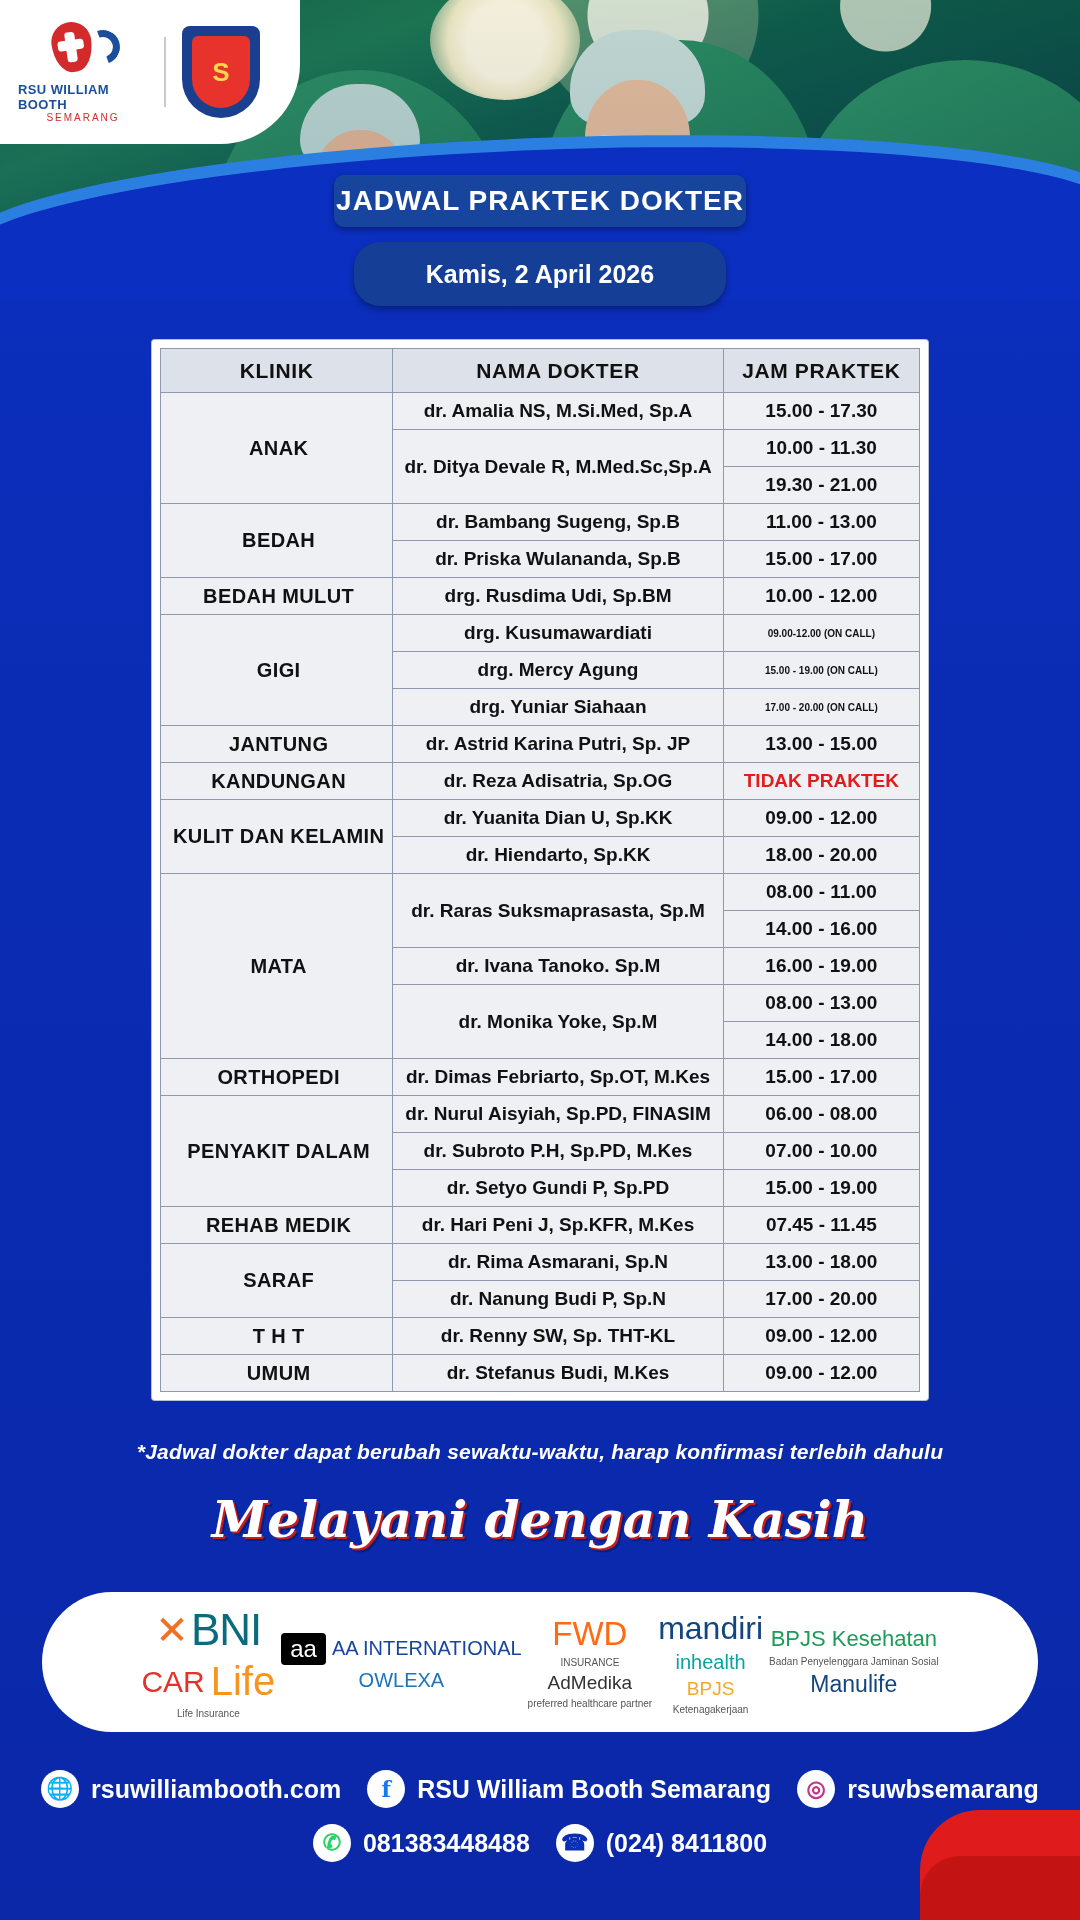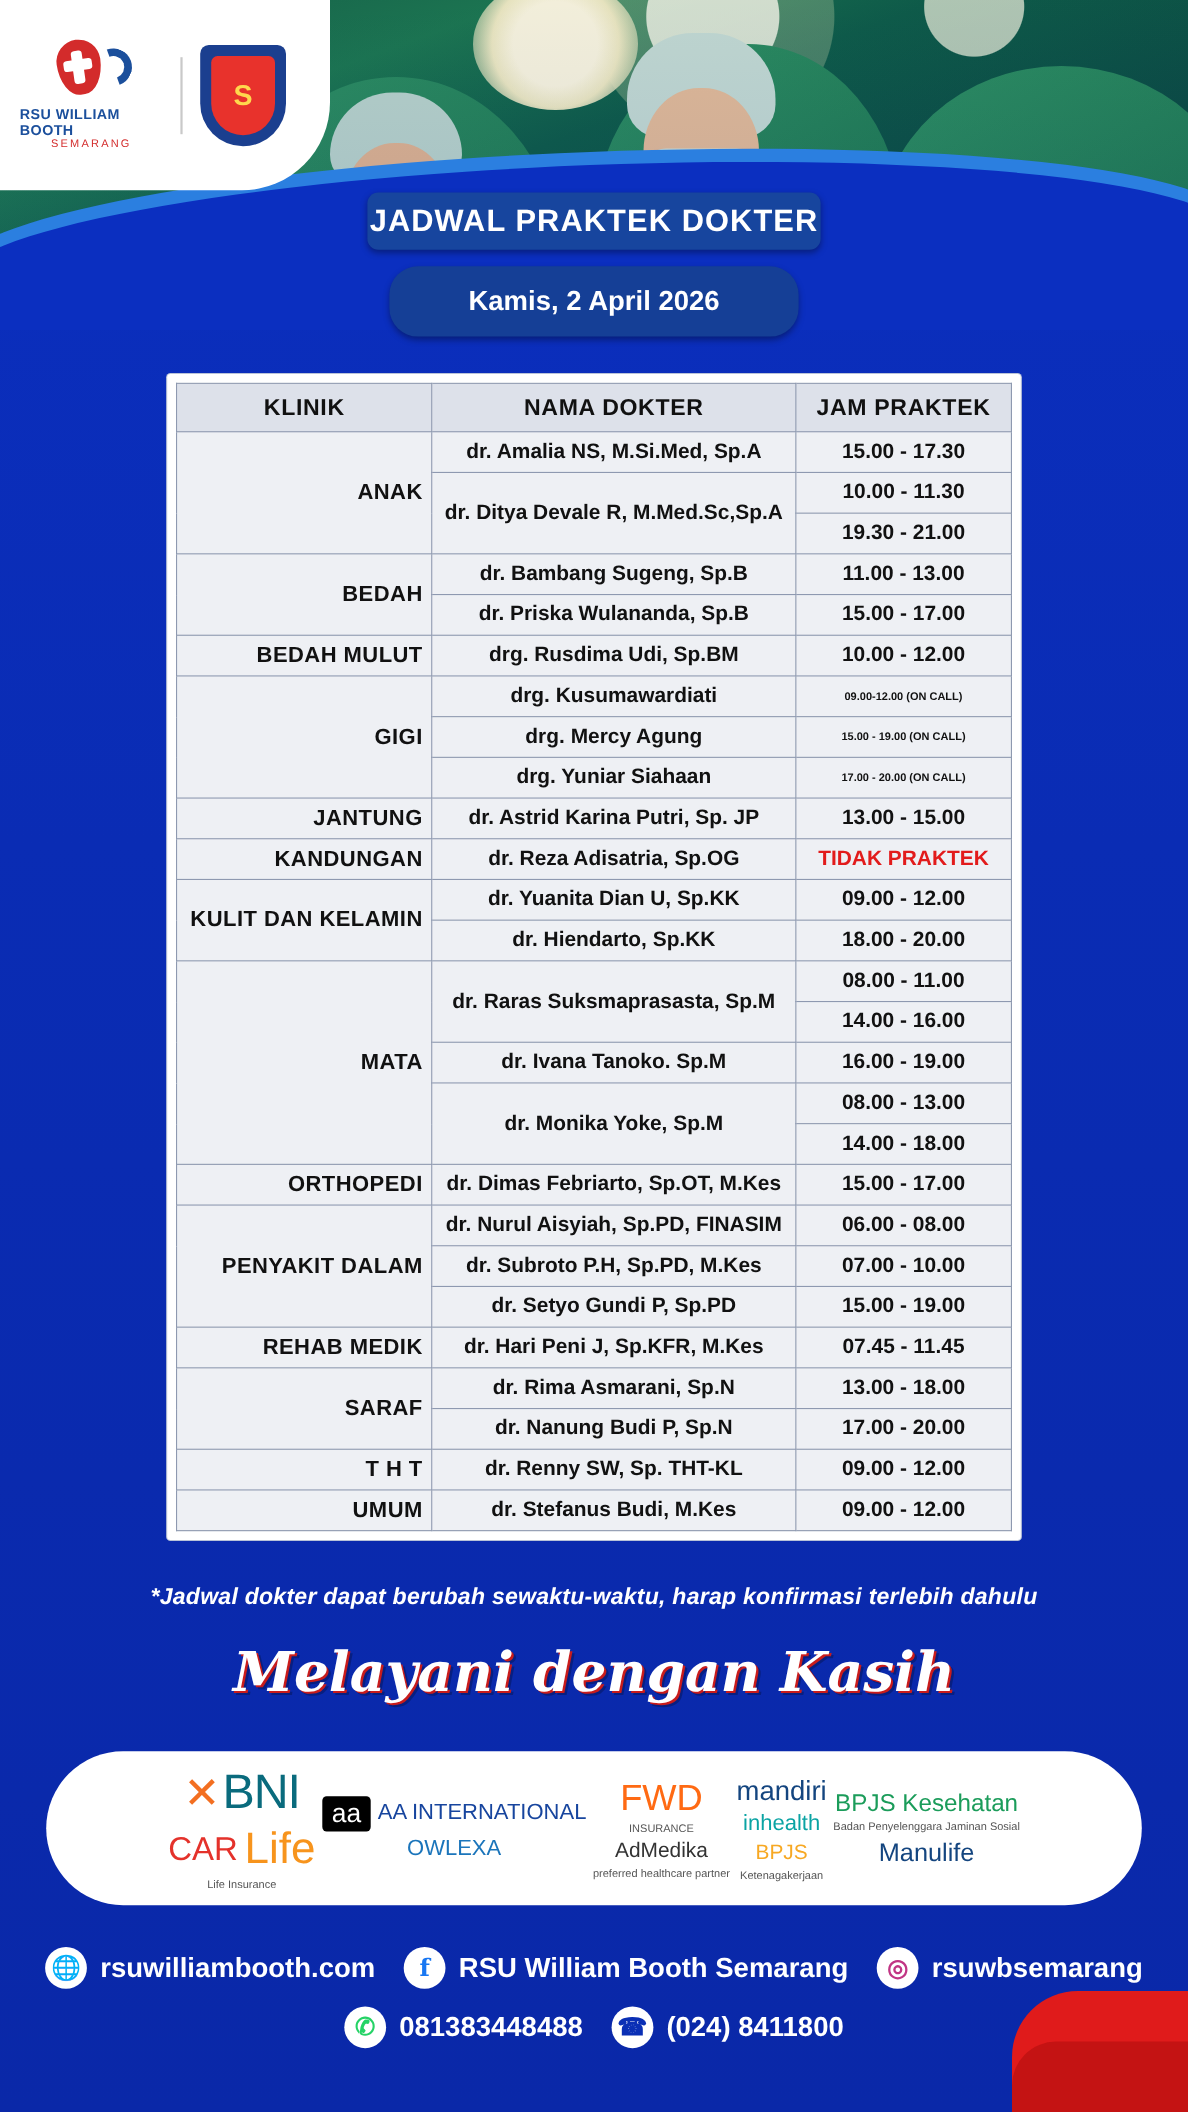--- a/index.html
+++ b/index.html
@@ -50,21 +50,21 @@
   }
   .swoosh-light {
     position: absolute; left: -40px; top: 138px; width: 1160px; height: 190px;
     background: #2b7fe0;
     border-radius: 100% 100% 0 0 / 90% 90% 0 0;
     transform: rotate(-2.2deg);
   }
 
   
   .logo-block {
-    position: absolute; left: 0; top: 0; width: 300px; height: 173px;
+    position: absolute; left: 0; top: 0; width: 300px; height: 144px;
     background: #ffffff;
     border-radius: 0 0 80px 0;
     display: flex; align-items: center; padding-left: 18px;
   }
   .logo-left { width: 130px; display: flex; flex-direction: column; align-items: center; }
   .logo-mark { width: 74px; height: 56px; position: relative; }
   .logo-mark .shield {
     position: absolute; left: 6px; top: 0; width: 40px; height: 50px;
     background: #d32b2b; border-radius: 50% 50% 45% 45% / 40% 40% 60% 60%;
     transform: rotate(-8deg);
@@ -112,21 +112,21 @@
   table { border-collapse: collapse; width: 100%; }
   th, td {
     border: 1px solid #8e99b0;
     font-size: 18px; color: #111;
     padding: 0 8px;
     background: #eef0f4;
   }
   thead th {
     background: #dde1ea; height: 44px; font-size: 21px; letter-spacing: .6px; font-weight: bold; text-align: center;
   }
-  td.clinic { width: 232px; font-weight: bold; font-size: 20px; letter-spacing: .4px; text-align: right; padding-left: 12px; }
+  td.clinic { width: 232px; font-weight: bold; font-size: 20px; letter-spacing: .4px; text-align: center; padding-left: 12px; }
   td.doctor { width: 330px; font-weight: bold; text-align: center; font-size: 19px; }
   td.time   { width: 196px; font-weight: bold; text-align: center; font-size: 19px; }
   td { height: 37px; }
   td.time.off { color: #e21b1b; }
   td.time.small { font-size: 10px; }
 
   
   .footnote {
     position: absolute; top: 1440px; width: 100%; text-align: center;
     color: #ffffff; font-style: italic; font-weight: bold; font-size: 21px; letter-spacing: .2px;
@@ -148,21 +148,21 @@
   .p-bni { font-size: 44px; color: #0a6b7d; letter-spacing: -1px; display: flex; align-items: center; gap: 3px; }
   .p-bni .x { color: #f36f21; font-size: 40px; }
   .p-aa-box { background: #000000; color: #fff; font-size: 24px; padding: 2px 9px; border-radius: 4px; }
   .p-aaint { font-size: 20px; color: #17459e; }
   .p-car { color: #e4322b; font-size: 30px; }
   .p-life { color: #f7941d; font-size: 40px; }
   .p-fwd { color: #ff6a13; font-size: 33px; }
   .p-owlexa { color: #1b75bb; font-size: 20px; }
   .p-admedika { color: #333; font-size: 19px; }
   .p-jasa { color: #0b4da2; font-size: 15px; }
-  .p-mandiri { color: #14457f; font-size: 25px; }
+  .p-mandiri { color: #14457f; font-size: 32px; }
   .p-inhealth { color: #0aa3a3; font-size: 20px; }
   .p-bpjsk { color: #1b9c5a; font-size: 22px; }
   .p-bpjstk { color: #f7a823; font-size: 19px; }
   .p-prudential { color: #e4322b; font-size: 21px; }
   .p-manulife { color: #14457f; font-size: 23px; }
   .pcol { display: flex; flex-direction: column; align-items: center; justify-content: center; gap: 4px; }
   .prow { display: flex; align-items: center; gap: 6px; }
   .tiny { font-size: 10px; font-weight: normal; color: #555; }
 
   

